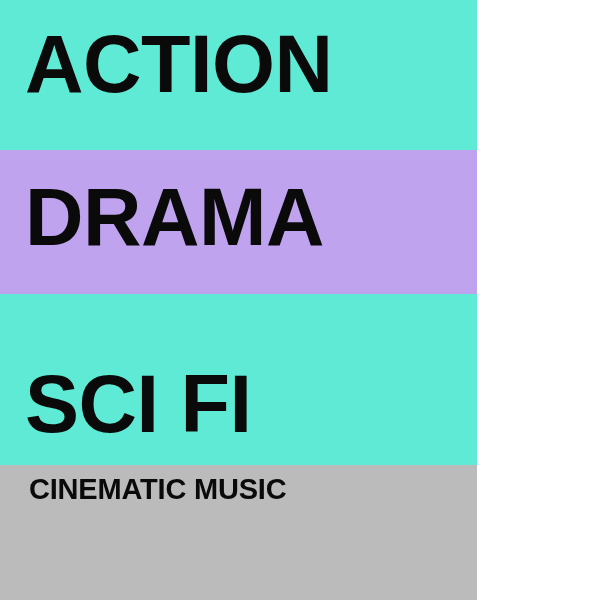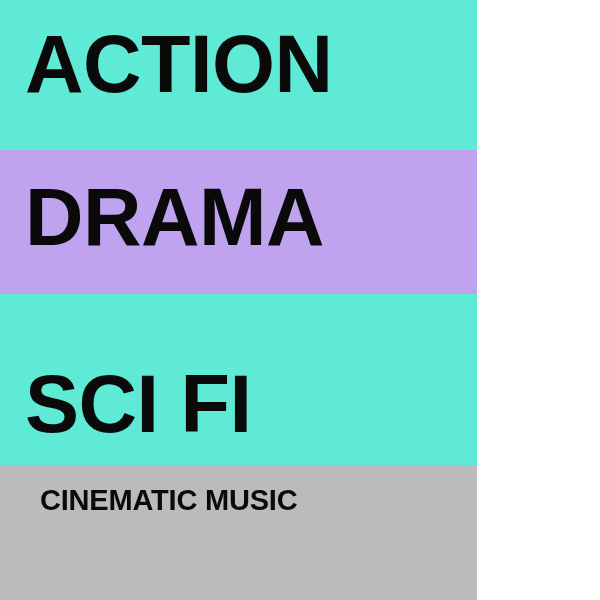--- a/index.html
+++ b/index.html
@@ -50,21 +50,21 @@
   }
   #genre-action { top: 24px; }
   #genre-drama  { top: 177px; }
   #genre-scifi  { top: 332px; margin-top: 32px; }
 
   
   #credits-text {
     position: absolute;
     left: 29px;
     top: 472px;
-    margin: 11px;
+    margin: 0;
     color: #0a0a0a;
     font-family: "Liberation Sans", sans-serif;
     font-weight: 700;
     font-size: 29px;
     line-height: 34px;
     letter-spacing: -0.2px;
     white-space: nowrap;
   }
   .credits-line { display: block; }
 </style>

